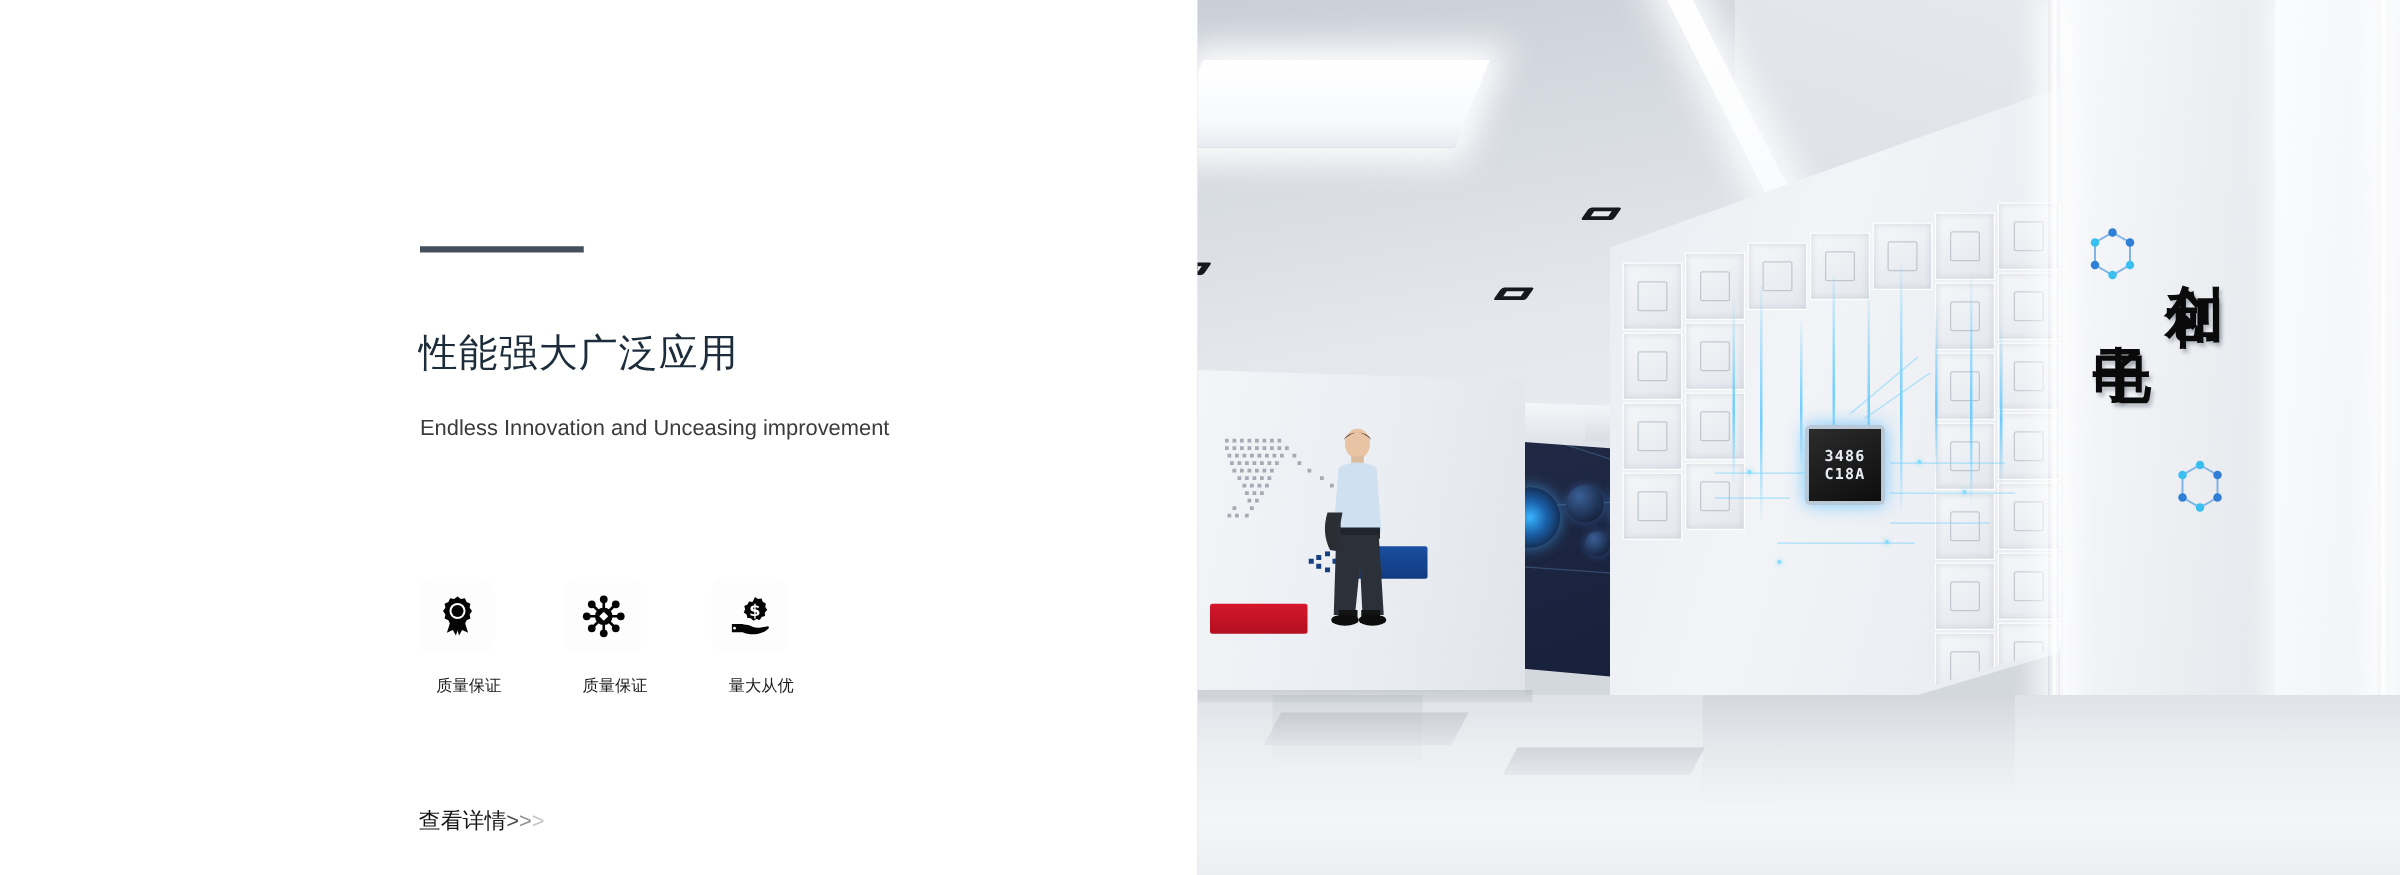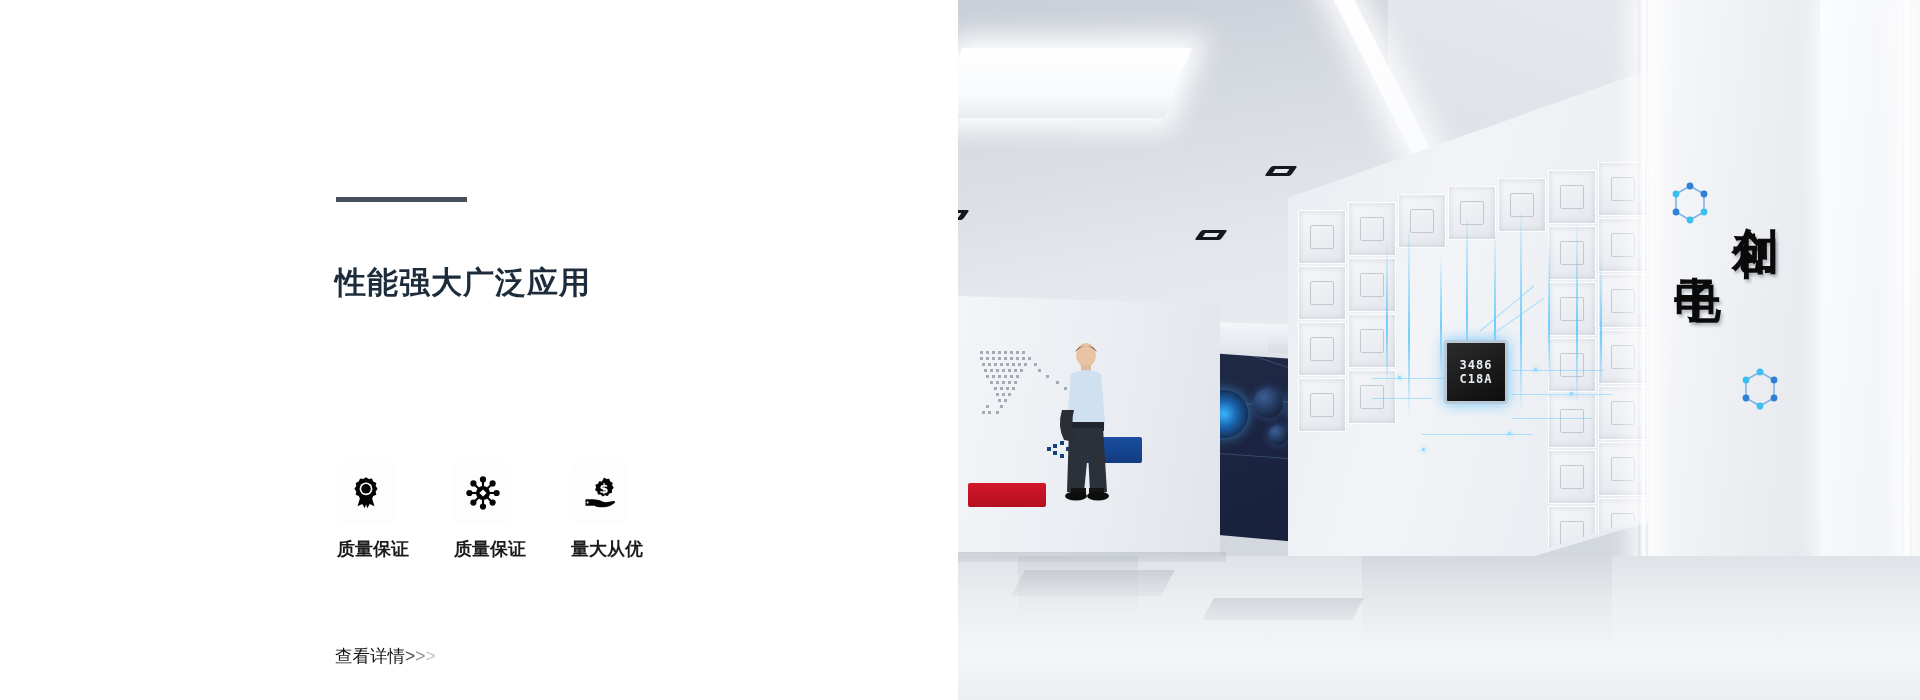--- a/index.html
+++ b/index.html
@@ -42,21 +42,21 @@
     position: absolute;
     left: 1px; top: 197px;
     width: 131px; height: 5px;
     background: #44515c;
   }
   .subtitle {
     position: absolute;
     left: 0; top: 263px;
     font-size: 31px;
     line-height: 40px;
-    font-weight: 700;
+    font-weight: 400;
     color: #1d2c3a;
     letter-spacing: 1px;
     white-space: nowrap;
   }
   .desc {
     position: absolute;
     left: 1px; top: 327px;
     width: 560px;
     font-size: 17.5px;
     line-height: 30.5px;
@@ -92,25 +92,25 @@
     position: absolute;
     left: 8px; top: 8px;
     width: 61px; height: 61px;
     border-radius: 11px;
     background: linear-gradient(135deg, rgba(150,150,150,0.30), rgba(190,190,190,0.05) 62%, rgba(255,255,255,0) 80%);
     z-index: -1;
   }
   .icon-card svg { display: block; }
   .feature-label {
     margin-top: 16px;
-    margin-left: 2px;
-    font-size: 18px;
+    margin-left: 14px;
+    font-size: 13px;
     line-height: 20px;
     color: #1b1b1b;
-    font-weight: 700;
+    font-weight: 400;
     white-space: nowrap;
   }
 
   
   .detail-link {
     position: absolute;
     left: 0; top: 644px;
     font-size: 17.5px;
     line-height: 24px;
     color: #141414;
@@ -350,20 +350,21 @@
 
   <div class="left-panel">
     <div class="content">
 
 
       <div class="divider"></div>
 
       <h2 class="subtitle">性能强大广泛应用</h2>
 
       <div class="desc">
+        <div>Endless Innovation and Unceasing improvement</div>
       </div>
 
       <div class="features">
 
         <div class="feature">
           <div class="icon-card">
             <svg width="36" height="36" viewBox="0 0 36 36" aria-hidden="true">
               <path fill="#040404" d="M18 2.2l2.7 1.9 3.2-.6 1.4 3 3 1.4-.6 3.2 1.9 2.7-1.9 2.7.6 3.2-3 1.4-1.4 3-3.2-.6L18 25.4l-2.7-1.9-3.2.6-1.4-3-3-1.4.6-3.2-1.9-2.7 1.9-2.7-.6-3.2 3-1.4 1.4-3 3.2.6z"></path>
               <circle cx="18" cy="13.8" r="6.4" fill="#ffffff"></circle>
               <circle cx="18" cy="13.8" r="4.8" fill="#040404"></circle>

